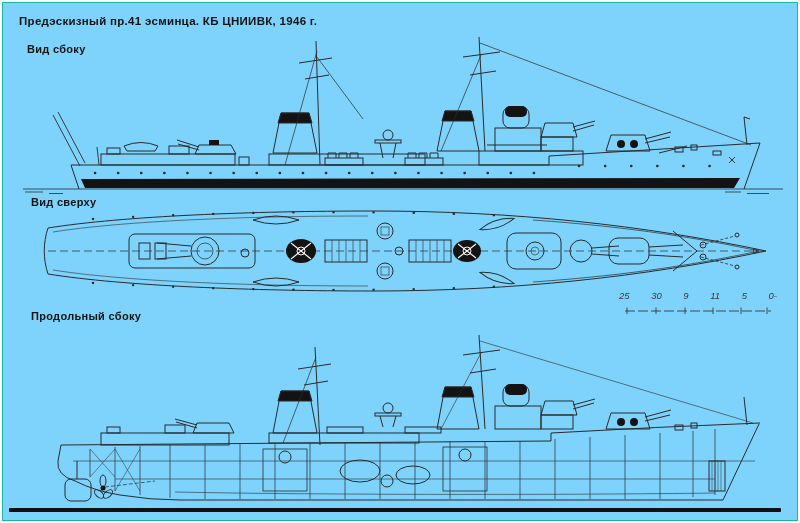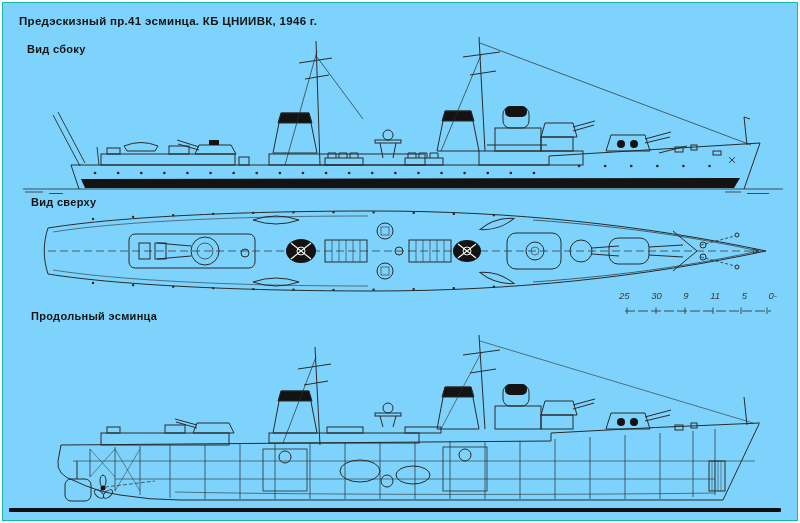--- a/index.html
+++ b/index.html
@@ -190,21 +190,21 @@
       <span>11</span>
       <span>5</span>
       <span>0-</span>
     </div>
     <svg width="162" height="9" viewBox="0 0 162 9">
       <path d="M8,5 H154" stroke="#3a3a3a" stroke-width="0.9" stroke-dasharray="10 3" fill="none"></path>
       <path d="M10,1.5 V8 M39,1.5 V8 M68,1.5 V8 M96,1.5 V8 M124,1.5 V8 M150,1.5 V8" stroke="#3a3a3a" stroke-width="0.9" fill="none"></path>
     </svg>
   </div>
 
-  <div class="view-label" style="left:28px;top:307px">Продольный эсминца</div>
+  <div class="view-label" style="left:28px;top:307px">Продольный сбоку</div>
 
   <svg class="drawing" style="left:12px;top:326px" width="780" height="178" viewBox="0 0 780 178">
     <g stroke="#2b2b2b" fill="none" stroke-width="1">
 
       <path d="M46,116 L536,112 L536,104 Q640,98 745,94"></path>
       <path d="M46,116 L43,132 Q41,146 60,152 Q80,162 105,166 Q135,171 165,171 L708,171 L744,95"></path>
 
       <rect x="50" y="150" width="26" height="22" rx="6"></rect>
       <path d="M62,150 L62,132"></path>
       <ellipse cx="88" cy="152" rx="3" ry="6"></ellipse>

